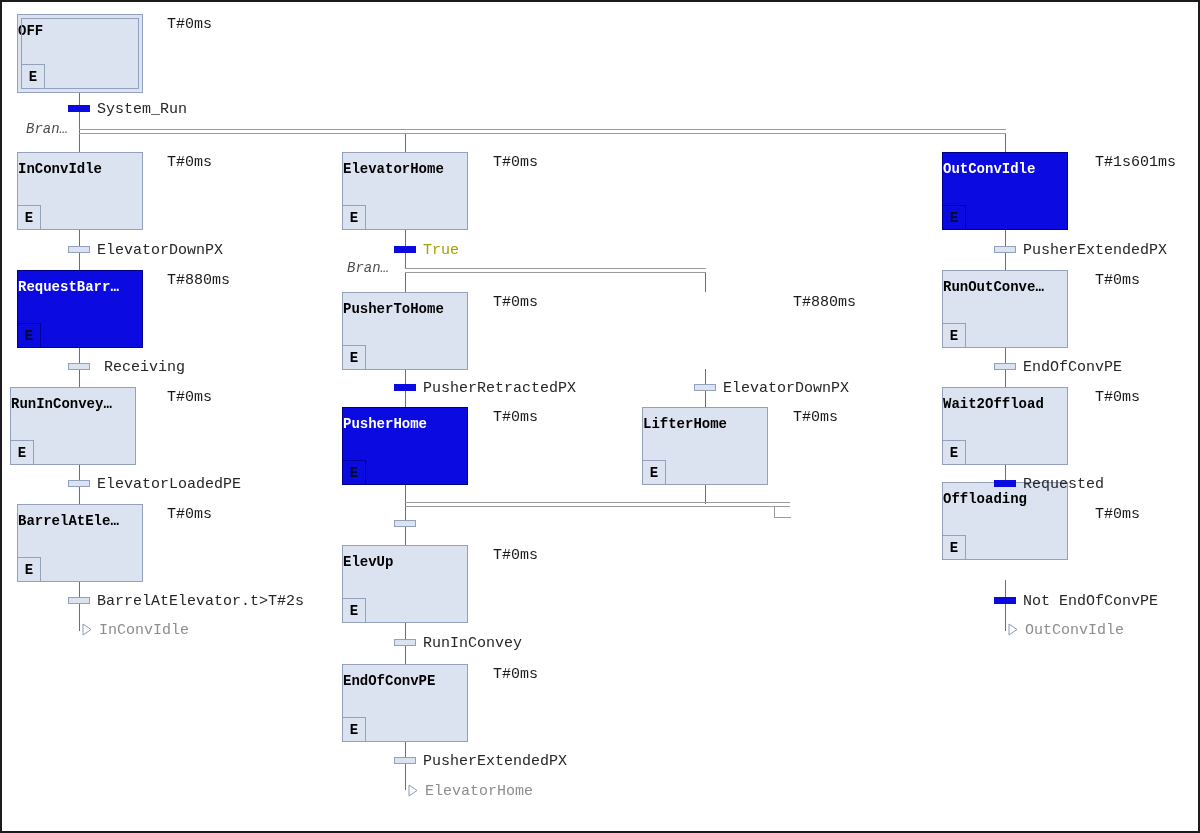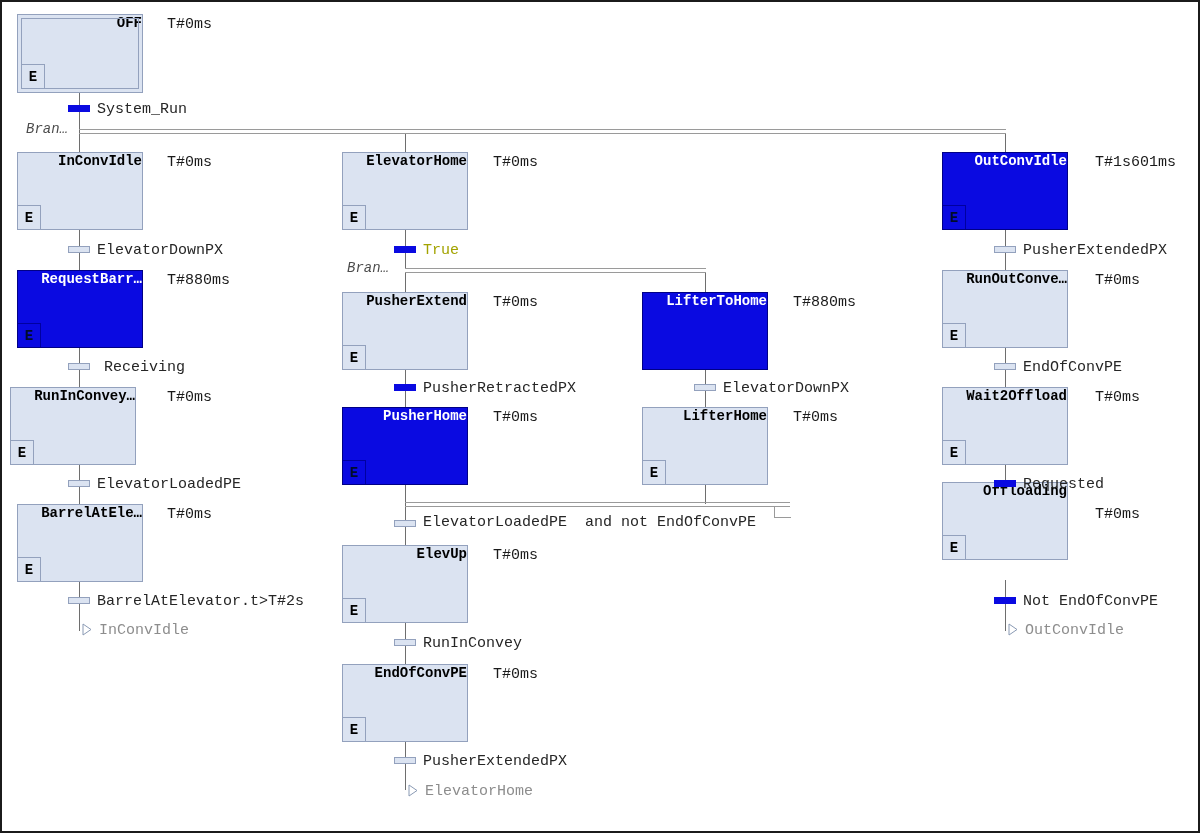--- a/index.html
+++ b/index.html
@@ -7,21 +7,21 @@
   .screen{position:relative;width:1200px;height:833px;box-sizing:border-box;
           border:2px solid var(--screen_border,#1b1b1b);background:#fff;overflow:hidden;}
   
   .vline{position:absolute;width:1px;background:var(--line,#6e6e6e);}
   .hline{position:absolute;height:1px;background:var(--rail,#9a9a9a);}
   .dline{position:absolute;height:5px;box-sizing:border-box;
          border-top:1px solid var(--rail,#9a9a9a);border-bottom:1px solid var(--rail,#9a9a9a);}
   
   .step{position:absolute;width:126px;height:78px;box-sizing:border-box;
         background:var(--step_fill,#dbe3f1);border:1px solid var(--step_border,#93a1bd);}
-  .step .nm{display:block;text-align:right;font-weight:bold;
+  .step .nm{display:block;padding-top:8px;text-align:left;font-weight:bold;
             font-size:14px;color:var(--step_name_inactive,#000);letter-spacing:0;}
   .step .equal{position:absolute;left:0;bottom:0;width:23px;height:24px;box-sizing:border-box;
             border-top:1px solid var(--step_border,#93a1bd);border-right:1px solid var(--step_border,#93a1bd);
             font-weight:bold;font-size:14px;color:#000;display:flex;align-items:center;justify-content:center;}
   .step.active{background:var(--active_step,#0a0ae1);border-color:#000086;}
   .step.active .nm{color:var(--step_name_active,#fff);}
   .step.active .equal{border-color:#0000a0;color:#000c2a;}
   .step.initial{height:79px;}
   .step.initial::before{content:"";position:absolute;inset:3px;border:1px solid var(--step_border,#93a1bd);pointer-events:none;}
   .step.initial .equal{left:4px;bottom:4px;}
@@ -101,34 +101,31 @@
   </div>
   <div class="tlabel" style="left:165px;top:504px">T#0ms</div>
 
   <div class="step" style="left:340px;top:150px">
     <span class="nm">ElevatorHome</span>
     <span class="equal">E</span>
   </div>
   <div class="tlabel" style="left:491px;top:152px">T#0ms</div>
 
   <div class="step" style="left:340px;top:290px">
-    <span class="nm">PusherExtend</span>
+    <span class="nm">PusherToHome</span>
     <span class="equal">E</span>
   </div>
   <div class="tlabel" style="left:491px;top:292px">T#0ms</div>
 
   <div class="step active" style="left:340px;top:405px">
     <span class="nm">PusherHome</span>
     <span class="equal">E</span>
   </div>
   <div class="tlabel" style="left:491px;top:407px">T#0ms</div>
 
-  <div class="step active" style="left:640px;top:290px">
-    <span class="nm">LifterToHome</span>
-  </div>
   <div class="tlabel" style="left:791px;top:292px">T#880ms</div>
 
   <div class="step" style="left:640px;top:405px">
     <span class="nm">LifterHome</span>
     <span class="equal">E</span>
   </div>
   <div class="tlabel" style="left:791px;top:407px">T#0ms</div>
 
   <div class="step" style="left:340px;top:543px">
     <span class="nm">ElevUp</span>
@@ -184,21 +181,20 @@
   <div class="tbar active" style="left:392px;top:244px"></div>
   <div class="trlabel olive" style="left:421px;top:240px">True</div>
 
   <div class="tbar active" style="left:392px;top:382px"></div>
   <div class="trlabel" style="left:421px;top:378px">PusherRetractedPX</div>
 
   <div class="tbar" style="left:692px;top:382px"></div>
   <div class="trlabel" style="left:721px;top:378px">ElevatorDownPX</div>
 
   <div class="tbar" style="left:392px;top:518px"></div>
-  <div class="trlabel" style="left:421px;top:512px">ElevatorLoadedPE  and not EndOfConvPE</div>
 
   <div class="tbar" style="left:392px;top:637px"></div>
   <div class="trlabel" style="left:421px;top:633px">RunInConvey</div>
 
   <div class="tbar" style="left:392px;top:755px"></div>
   <div class="trlabel" style="left:421px;top:751px">PusherExtendedPX</div>
 
   <div class="tbar" style="left:992px;top:244px"></div>
   <div class="trlabel" style="left:1021px;top:240px">PusherExtendedPX</div>
 

